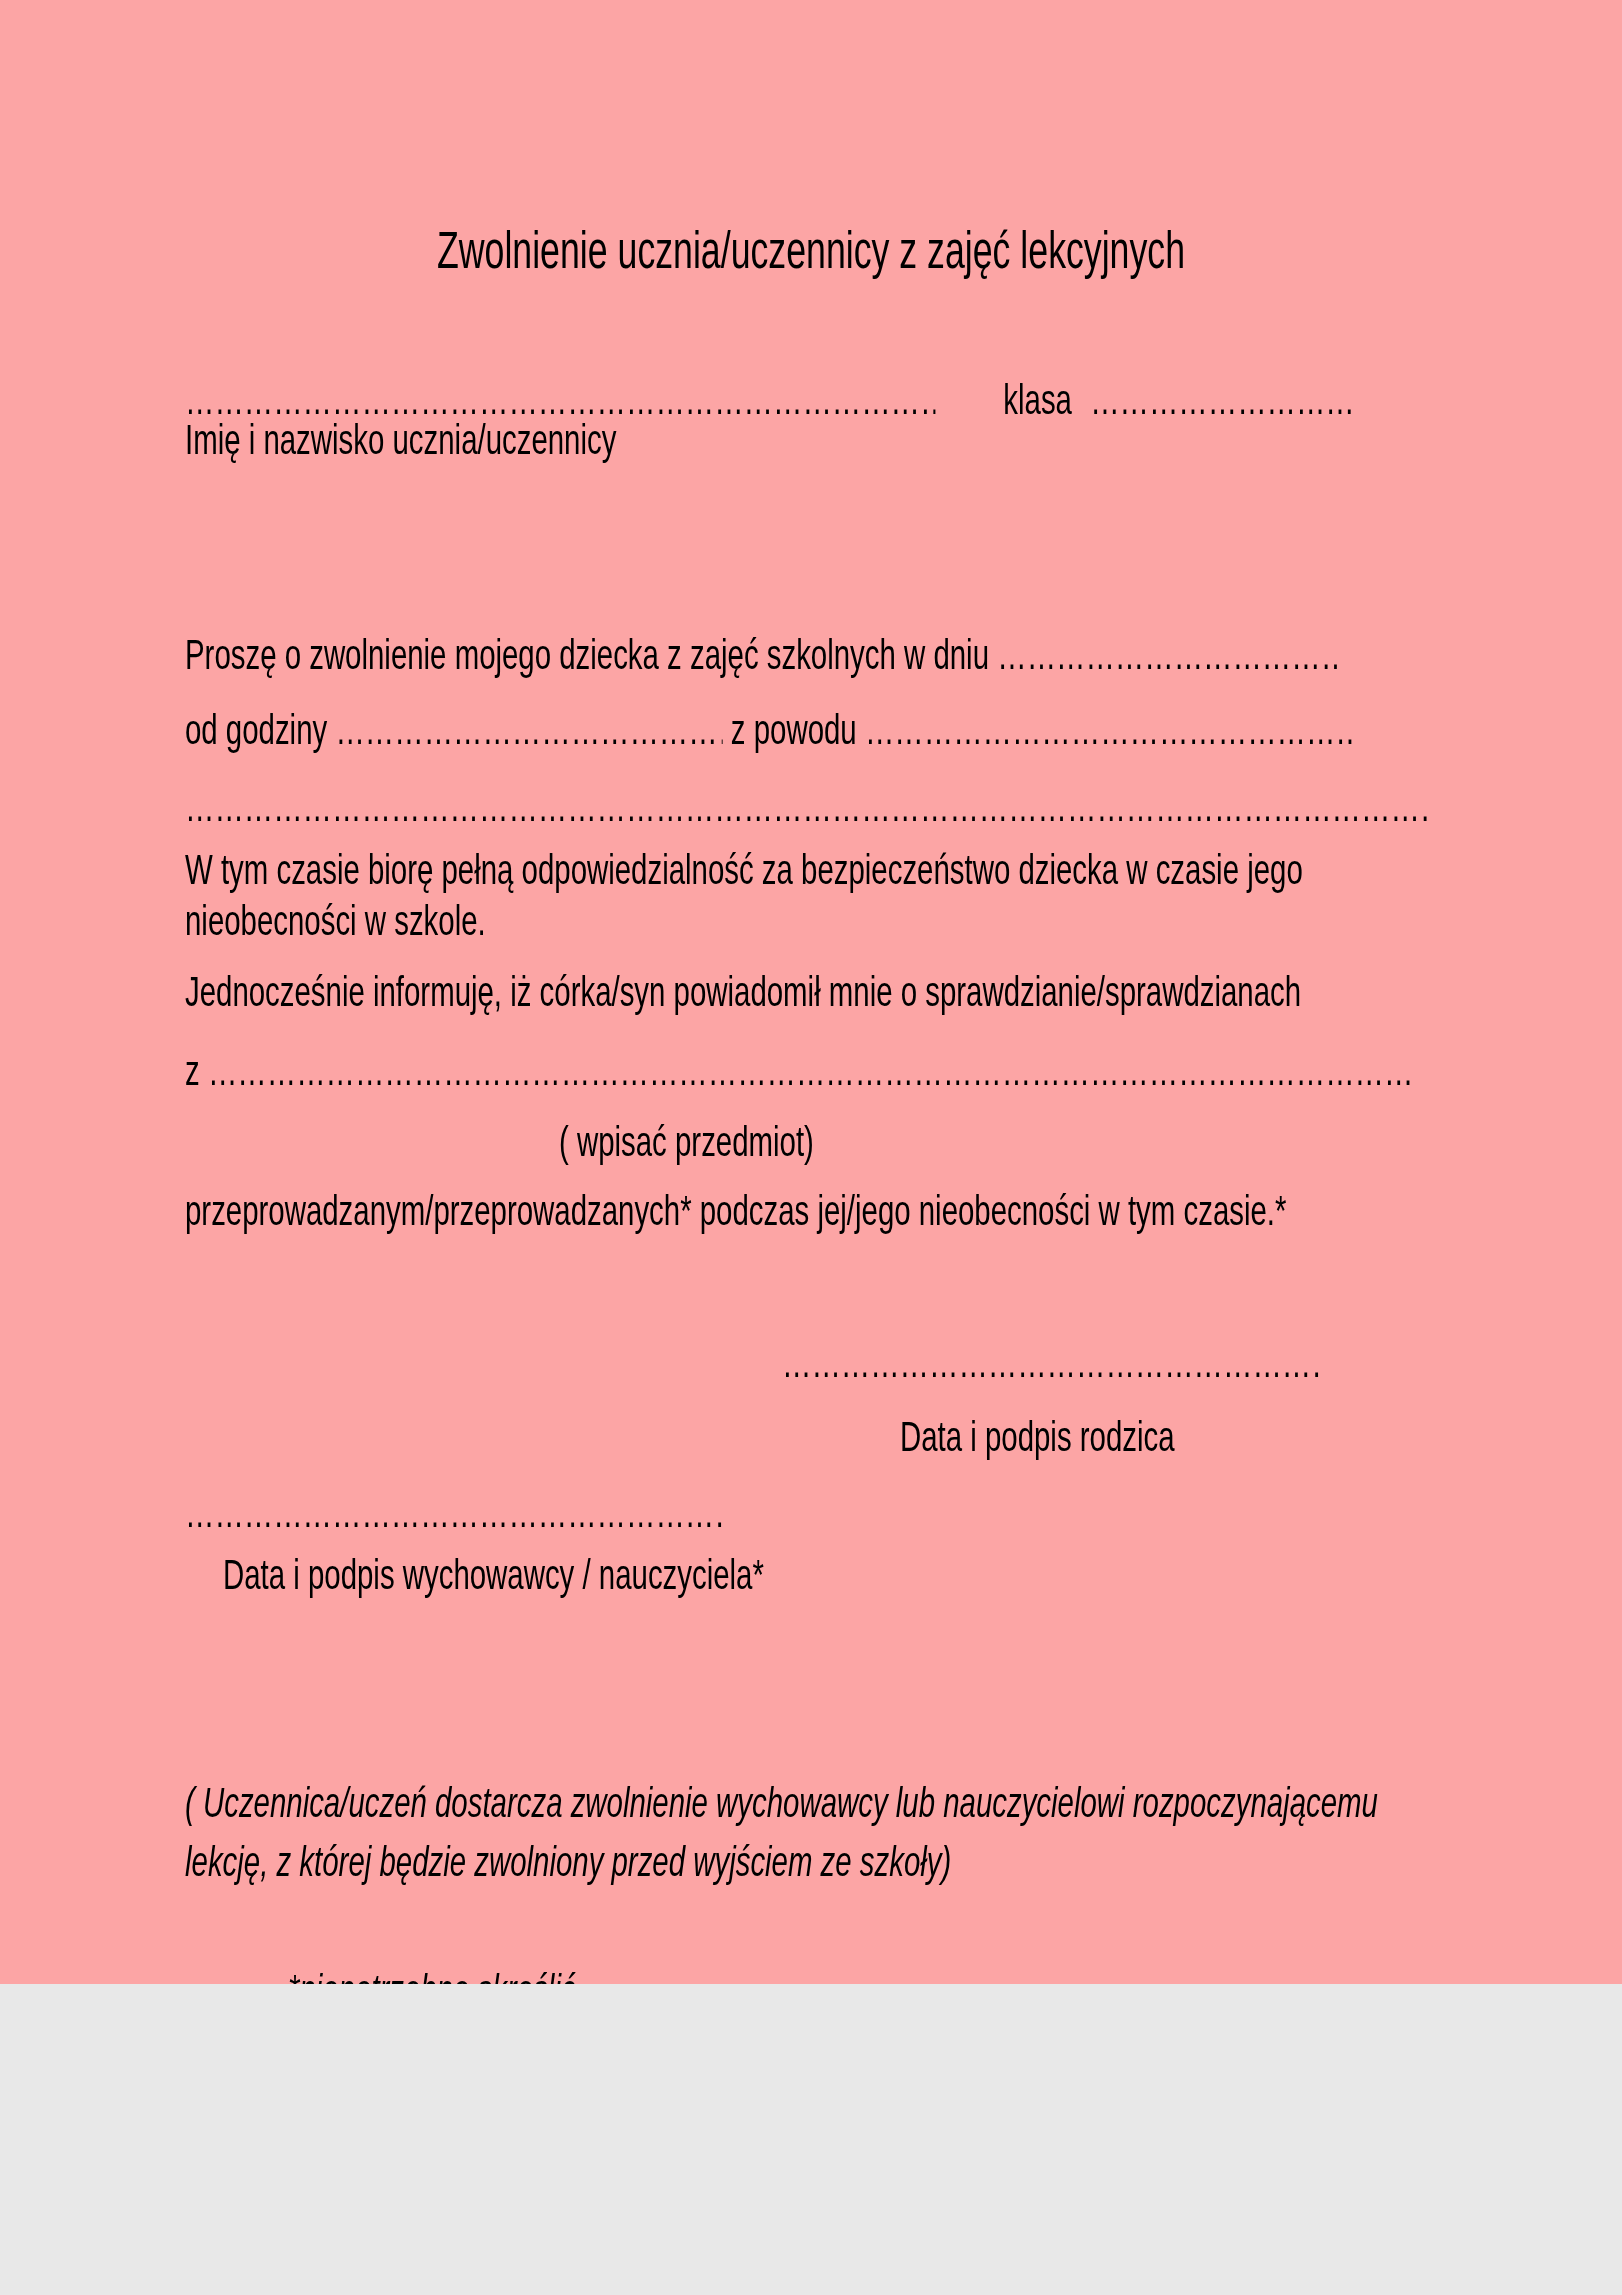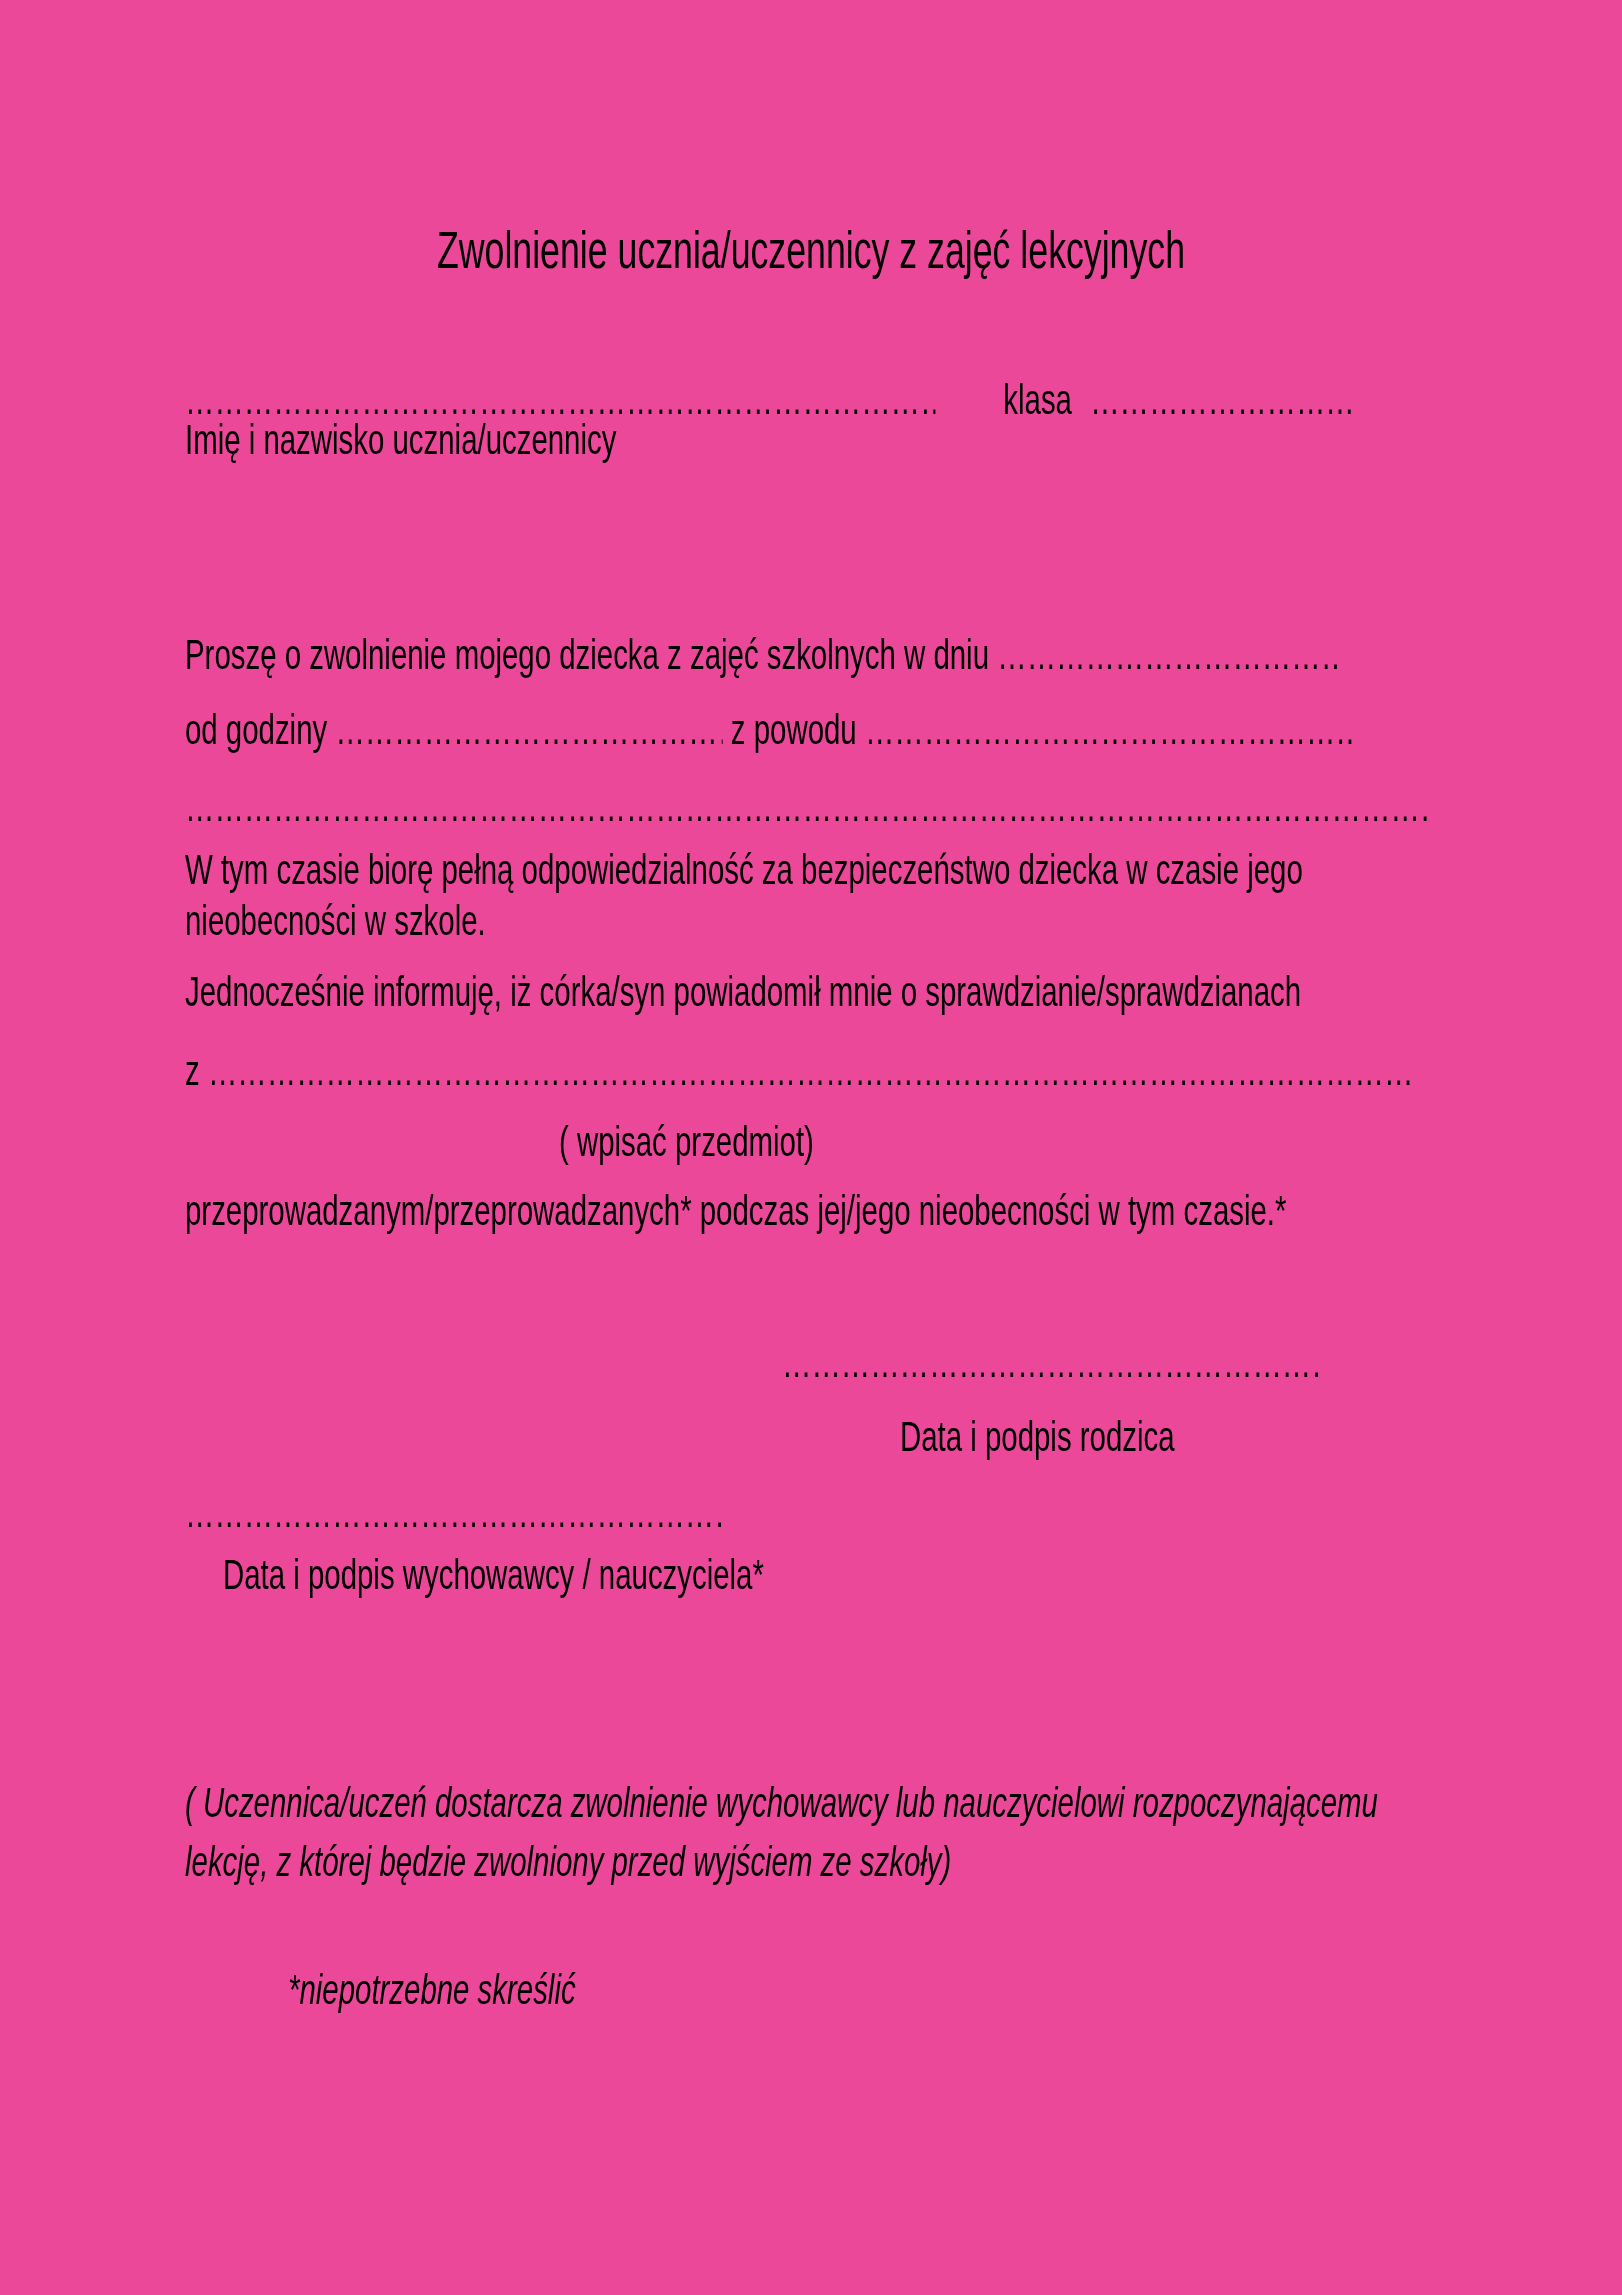--- a/index.html
+++ b/index.html
@@ -1,19 +1,19 @@
 <!DOCTYPE html>
 <html style="font-size:10.5px"><head>
 <meta charset="utf-8">
 <style>
   html,body { margin:0; padding:0; background:#e8e8e8; }
   .page {
     position:relative;
-    width:1623px; height:2295px;
-    background:#ec4899;
+    width:1623px; height:1984px;
+    background:#fca5a5;
     font-family:"Liberation Sans", sans-serif;
     color:#000000;
     overflow:hidden;
   }
   .ln {
     position:absolute;
     left:185px;
     font-size:42px;
     line-height:48px;
     white-space:nowrap;

